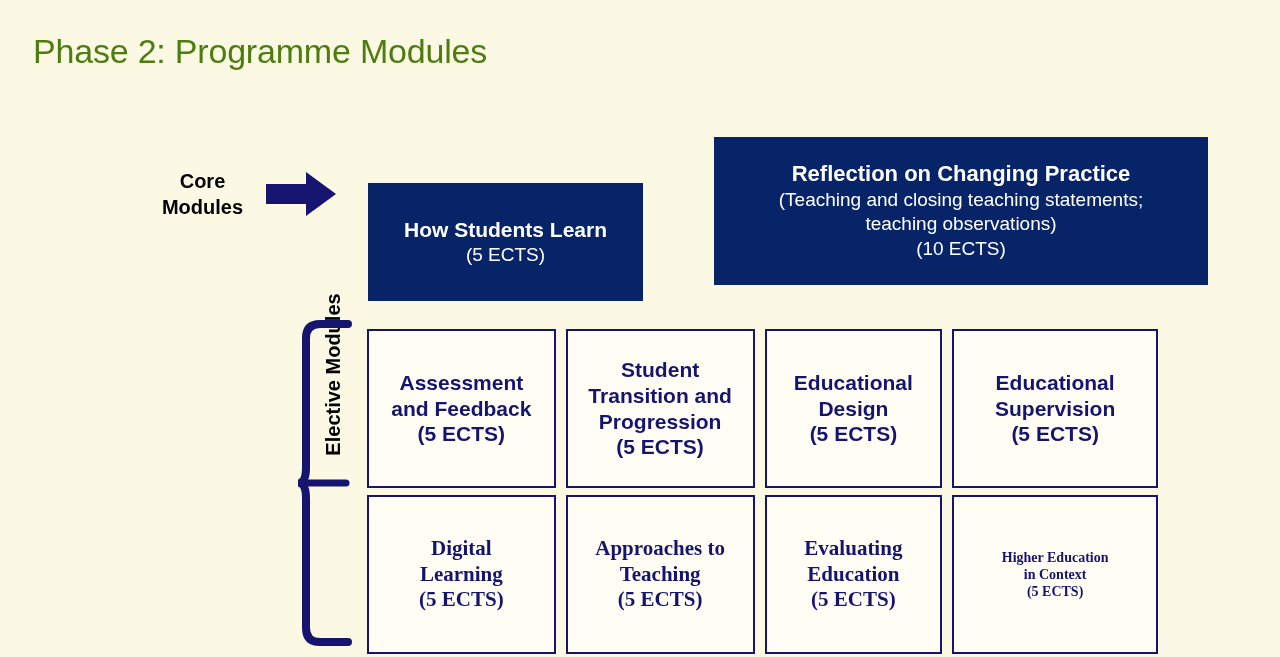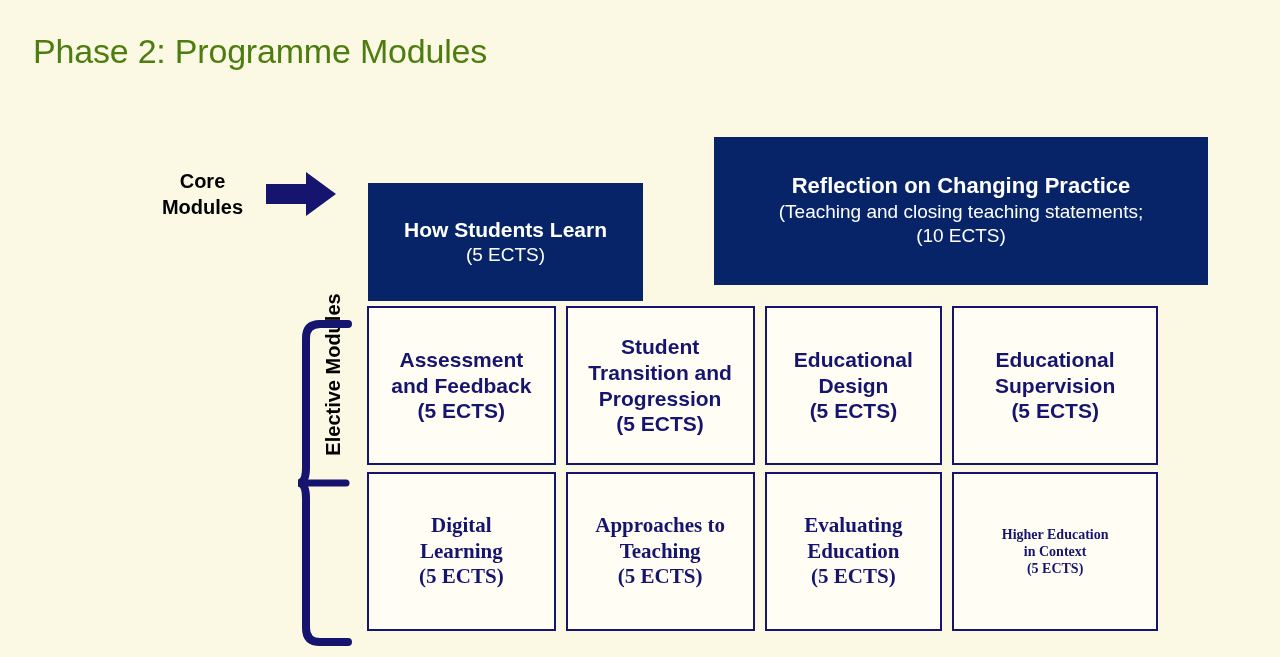--- a/index.html
+++ b/index.html
@@ -109,21 +109,21 @@
     position: absolute;
     left: 298px;
     top: 318px;
     width: 60px;
     height: 330px;
   }
 
   #elective-grid {
     position: absolute;
     left: 367px;
-    top: 306px;
+    top: 329px;
     width: 791px;
     height: 325px;
   }
   .elective-row {
     position: absolute;
     left: 0;
     width: 100%;
     height: 159px;
     display: flex;
   }
@@ -178,20 +178,21 @@
   </div>
 
   <div id="core-box-1" class="navy-box">
     <div class="box-title">How Students Learn</div>
     <div class="box-sub">(5 ECTS)</div>
   </div>
 
   <div id="core-box-2" class="navy-box">
     <div class="box-title wide">Reflection on Changing Practice</div>
     <div class="box-sub">(Teaching and closing teaching statements;</div>
+    <div class="box-sub">teaching observations)</div>
     <div class="box-sub">(10 ECTS)</div>
   </div>
 
   <div class="elective-label">Elective Modules</div>
 
   <div class="brace-wrap">
     <svg width="60" height="330" viewBox="0 0 60 330" xmlns="http://www.w3.org/2000/svg">
       <path d="M 50 6 L 22 6 Q 8 6 8 20 L 8 150 Q 8 163 2 165 Q 8 167 8 180 L 8 310 Q 8 324 22 324 L 50 324" fill="none" stroke="#15146e" stroke-width="8" stroke-linecap="round" stroke-linejoin="round"></path>
       <path d="M 2 165 L 48 165" fill="none" stroke="#15146e" stroke-width="7" stroke-linecap="round"></path>
     </svg>

